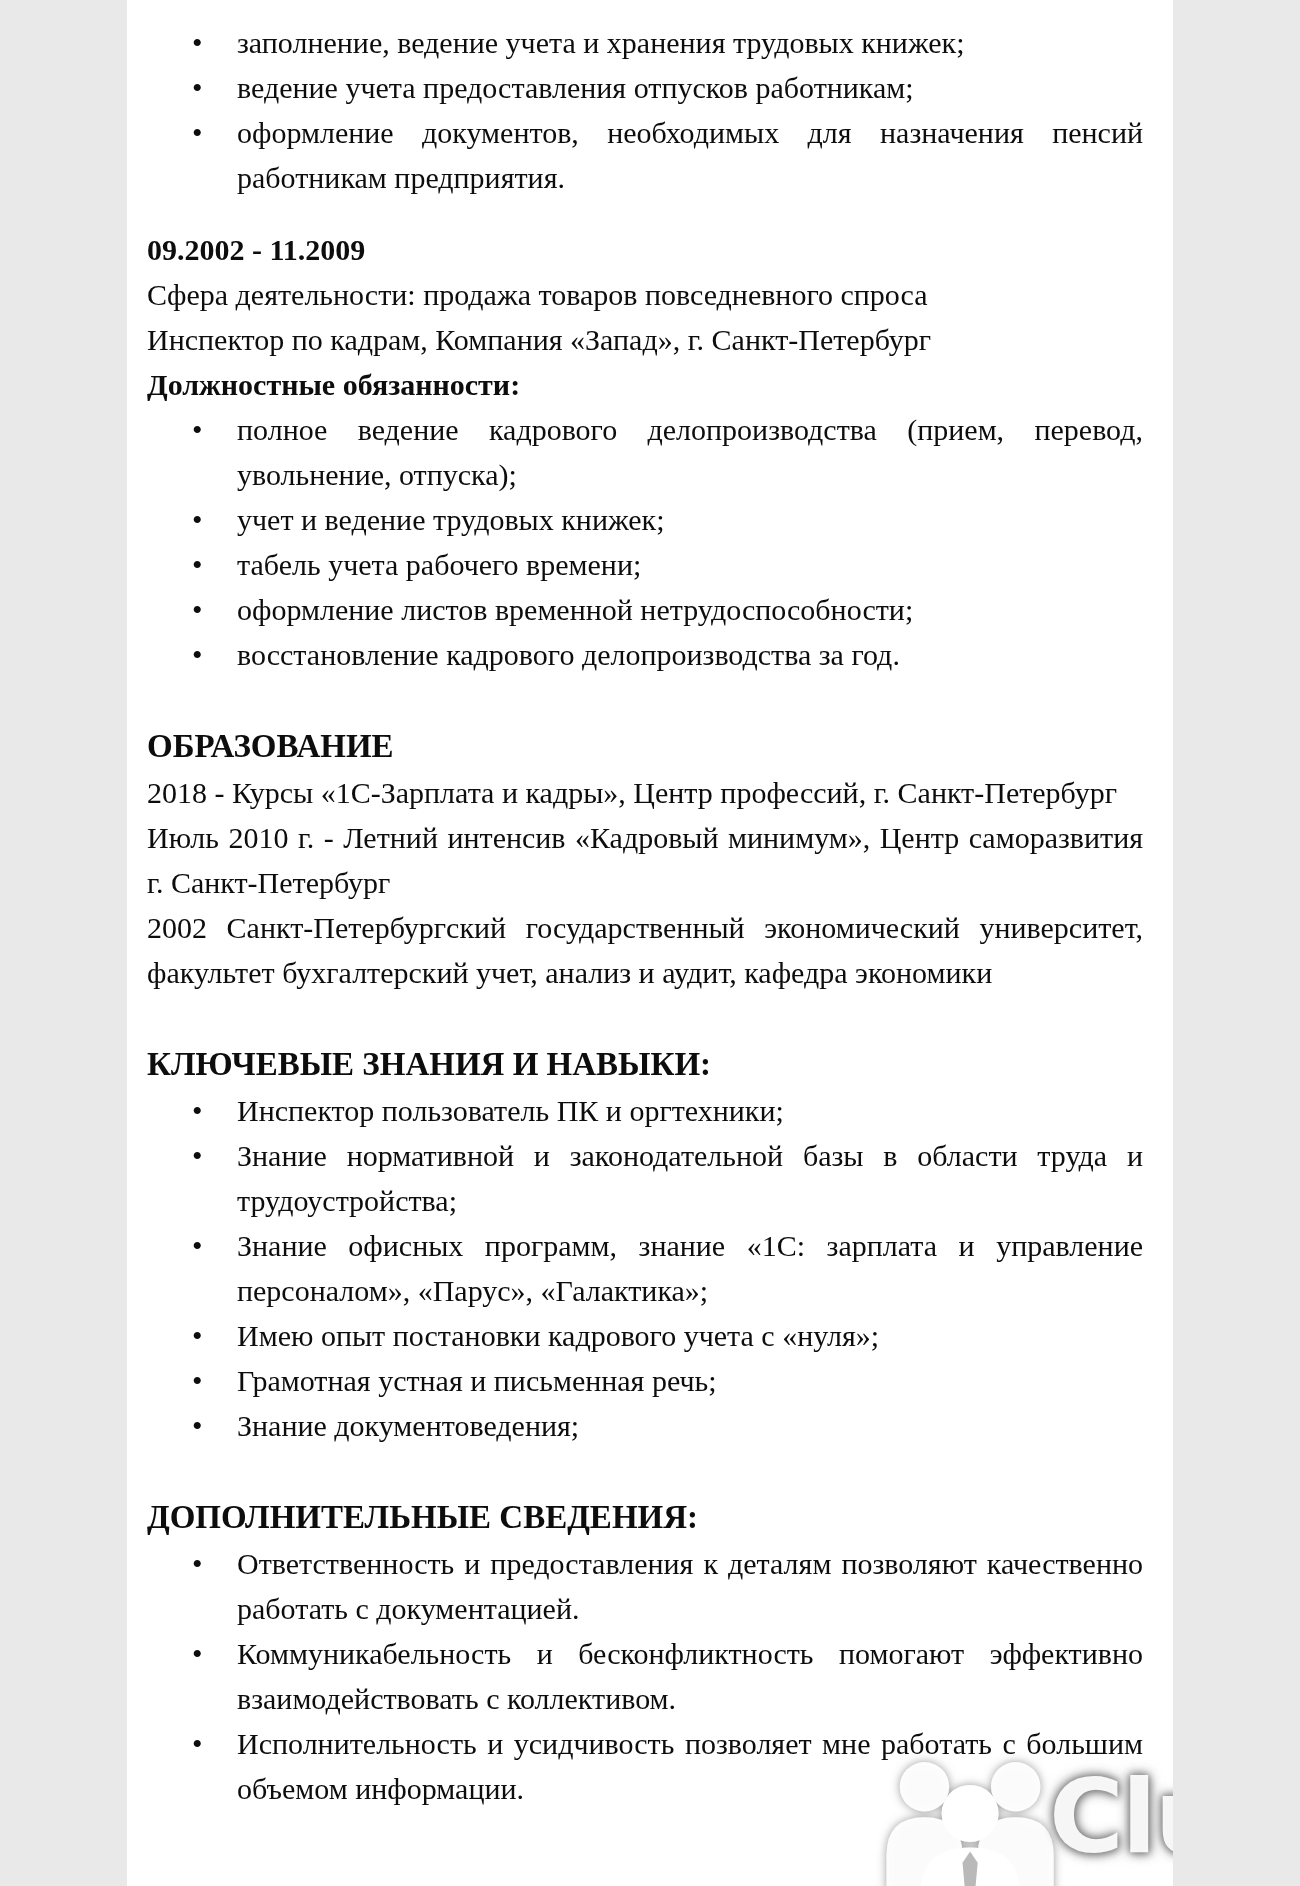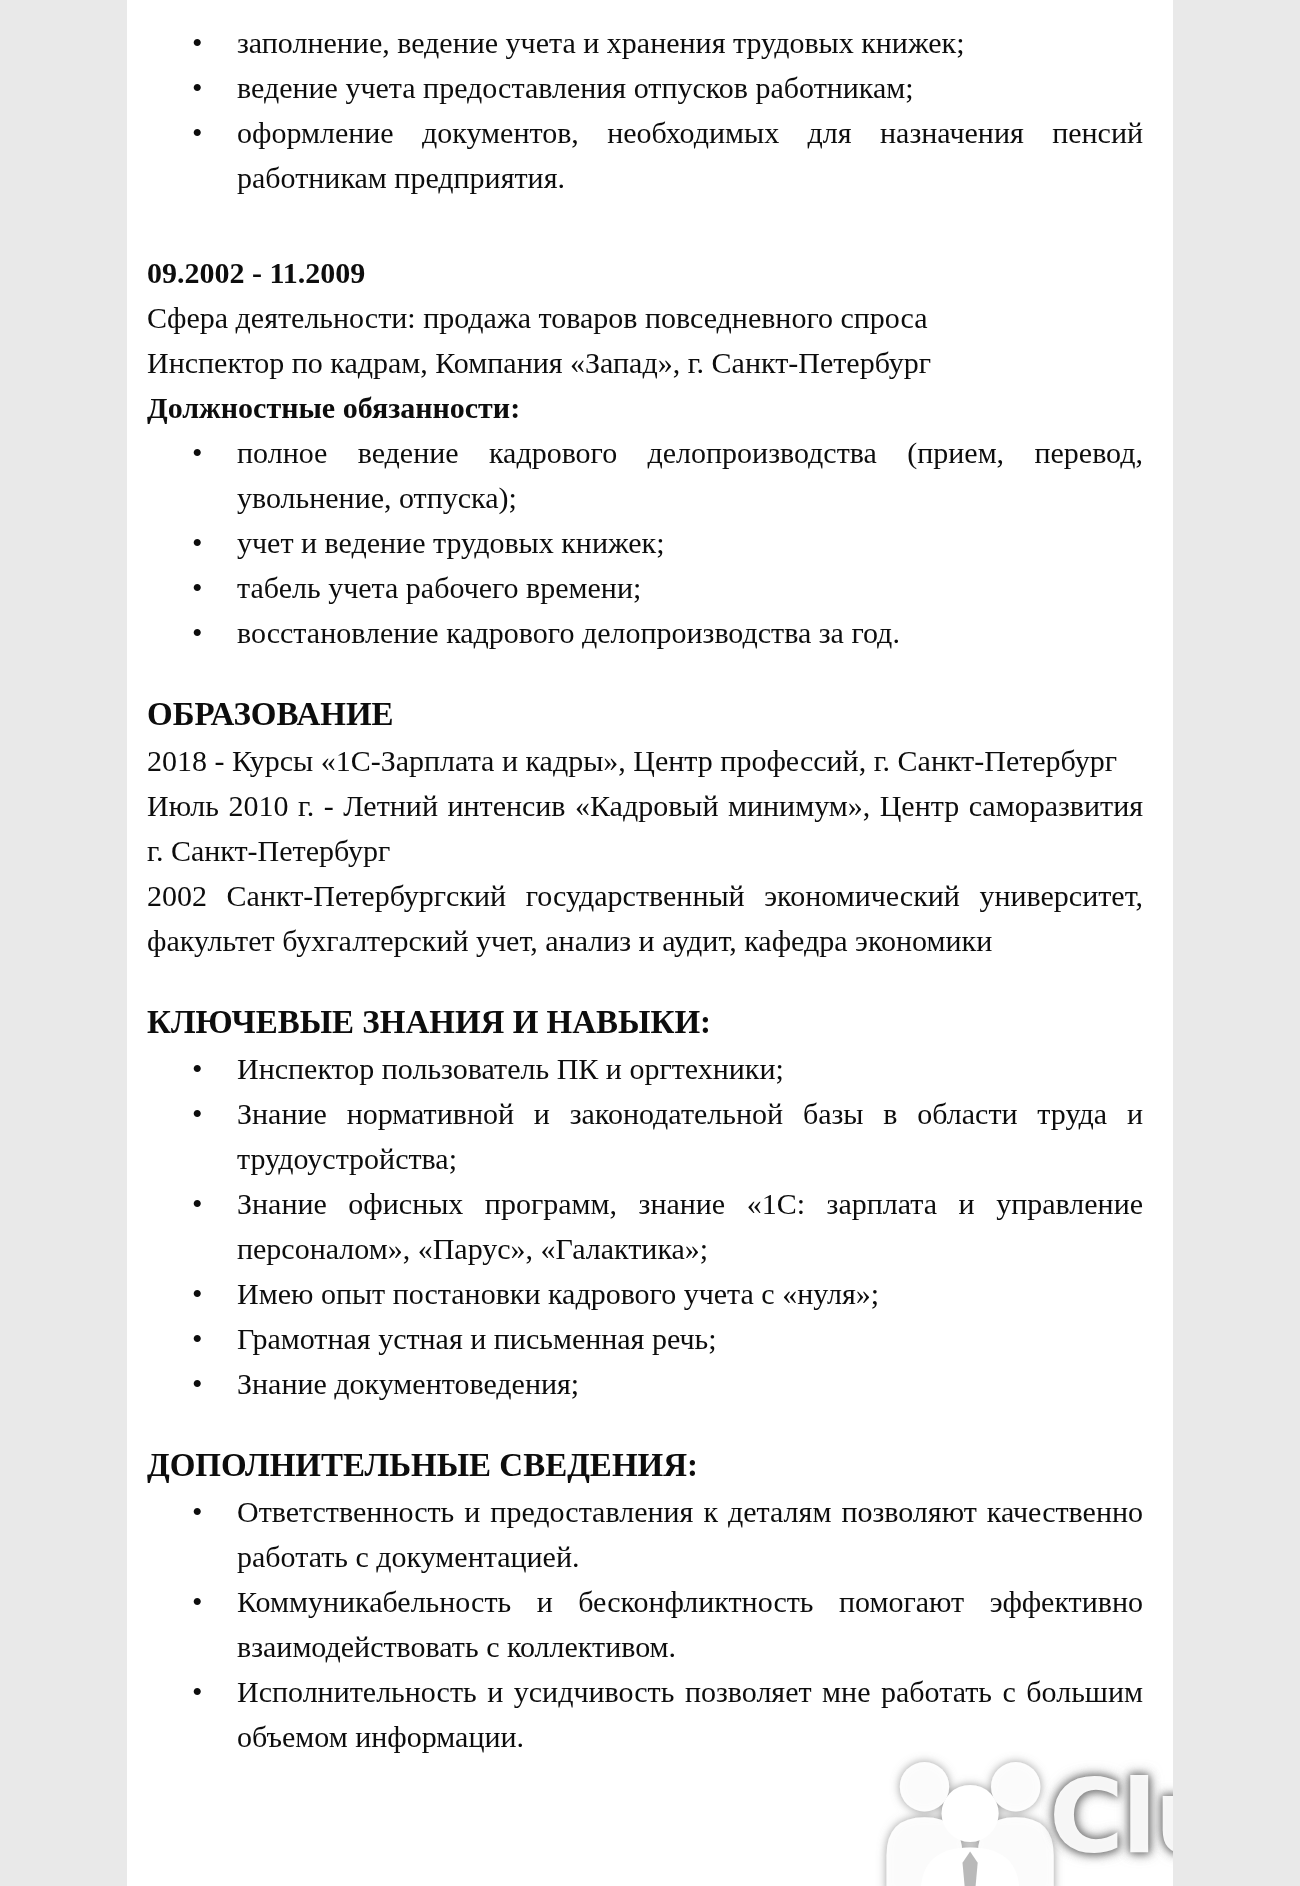--- a/index.html
+++ b/index.html
@@ -25,26 +25,26 @@
   }
   li::before{
     content:"\2022";
     position:absolute;
     left:45px;top:0;
     font-size:30px;
   }
   .para{ text-align:justify; }
   .bold-line{ font-weight:bold; }
   h2{
-    margin:35px 0 0 0;
+    margin:45px 0 0 0;
     font-size:33px;
     line-height:48px;
     font-weight:bold;
   }
-  .dates-block{ margin-top:50px; }
+  .dates-block{ margin-top:27px; }
   
   .watermark{
     position:absolute;
     left:740px;top:1735px;
     width:640px;height:200px;
     pointer-events:none;
   }
   .wm-icon{
     position:absolute;left:0px;top:10px;
     width:210px;height:190px;
@@ -78,20 +78,21 @@
 
   <div class="dates-block">
     <p class="bold-line">09.2002 - 11.2009</p>
     <p>Сфера деятельности: продажа товаров повседневного спроса</p>
     <p>Инспектор по кадрам, Компания «Запад», г. Санкт-Петербург</p>
     <p class="bold-line">Должностные обязанности:</p>
     <ul>
         <li>полное ведение кадрового делопроизводства (прием, перевод, увольнение, отпуска);</li>
         <li>учет и ведение трудовых книжек;</li>
         <li>табель учета рабочего времени;</li>
+        <li>оформление листов временной нетрудоспособности;</li>
         <li>восстановление кадрового делопроизводства за год.</li>
       </ul>
   </div>
 
   <div>
     <h2>ОБРАЗОВАНИЕ</h2>
     <div>
         <p class="para">2018 - Курсы «1С-Зарплата и кадры», Центр профессий, г. Санкт-Петербург</p>
         <p class="para">Июль 2010 г. - Летний интенсив «Кадровый минимум», Центр саморазвития г. Санкт-Петербург</p>
         <p class="para">2002 Санкт-Петербургский государственный экономический университет, факультет бухгалтерский учет, анализ и аудит, кафедра экономики</p>

